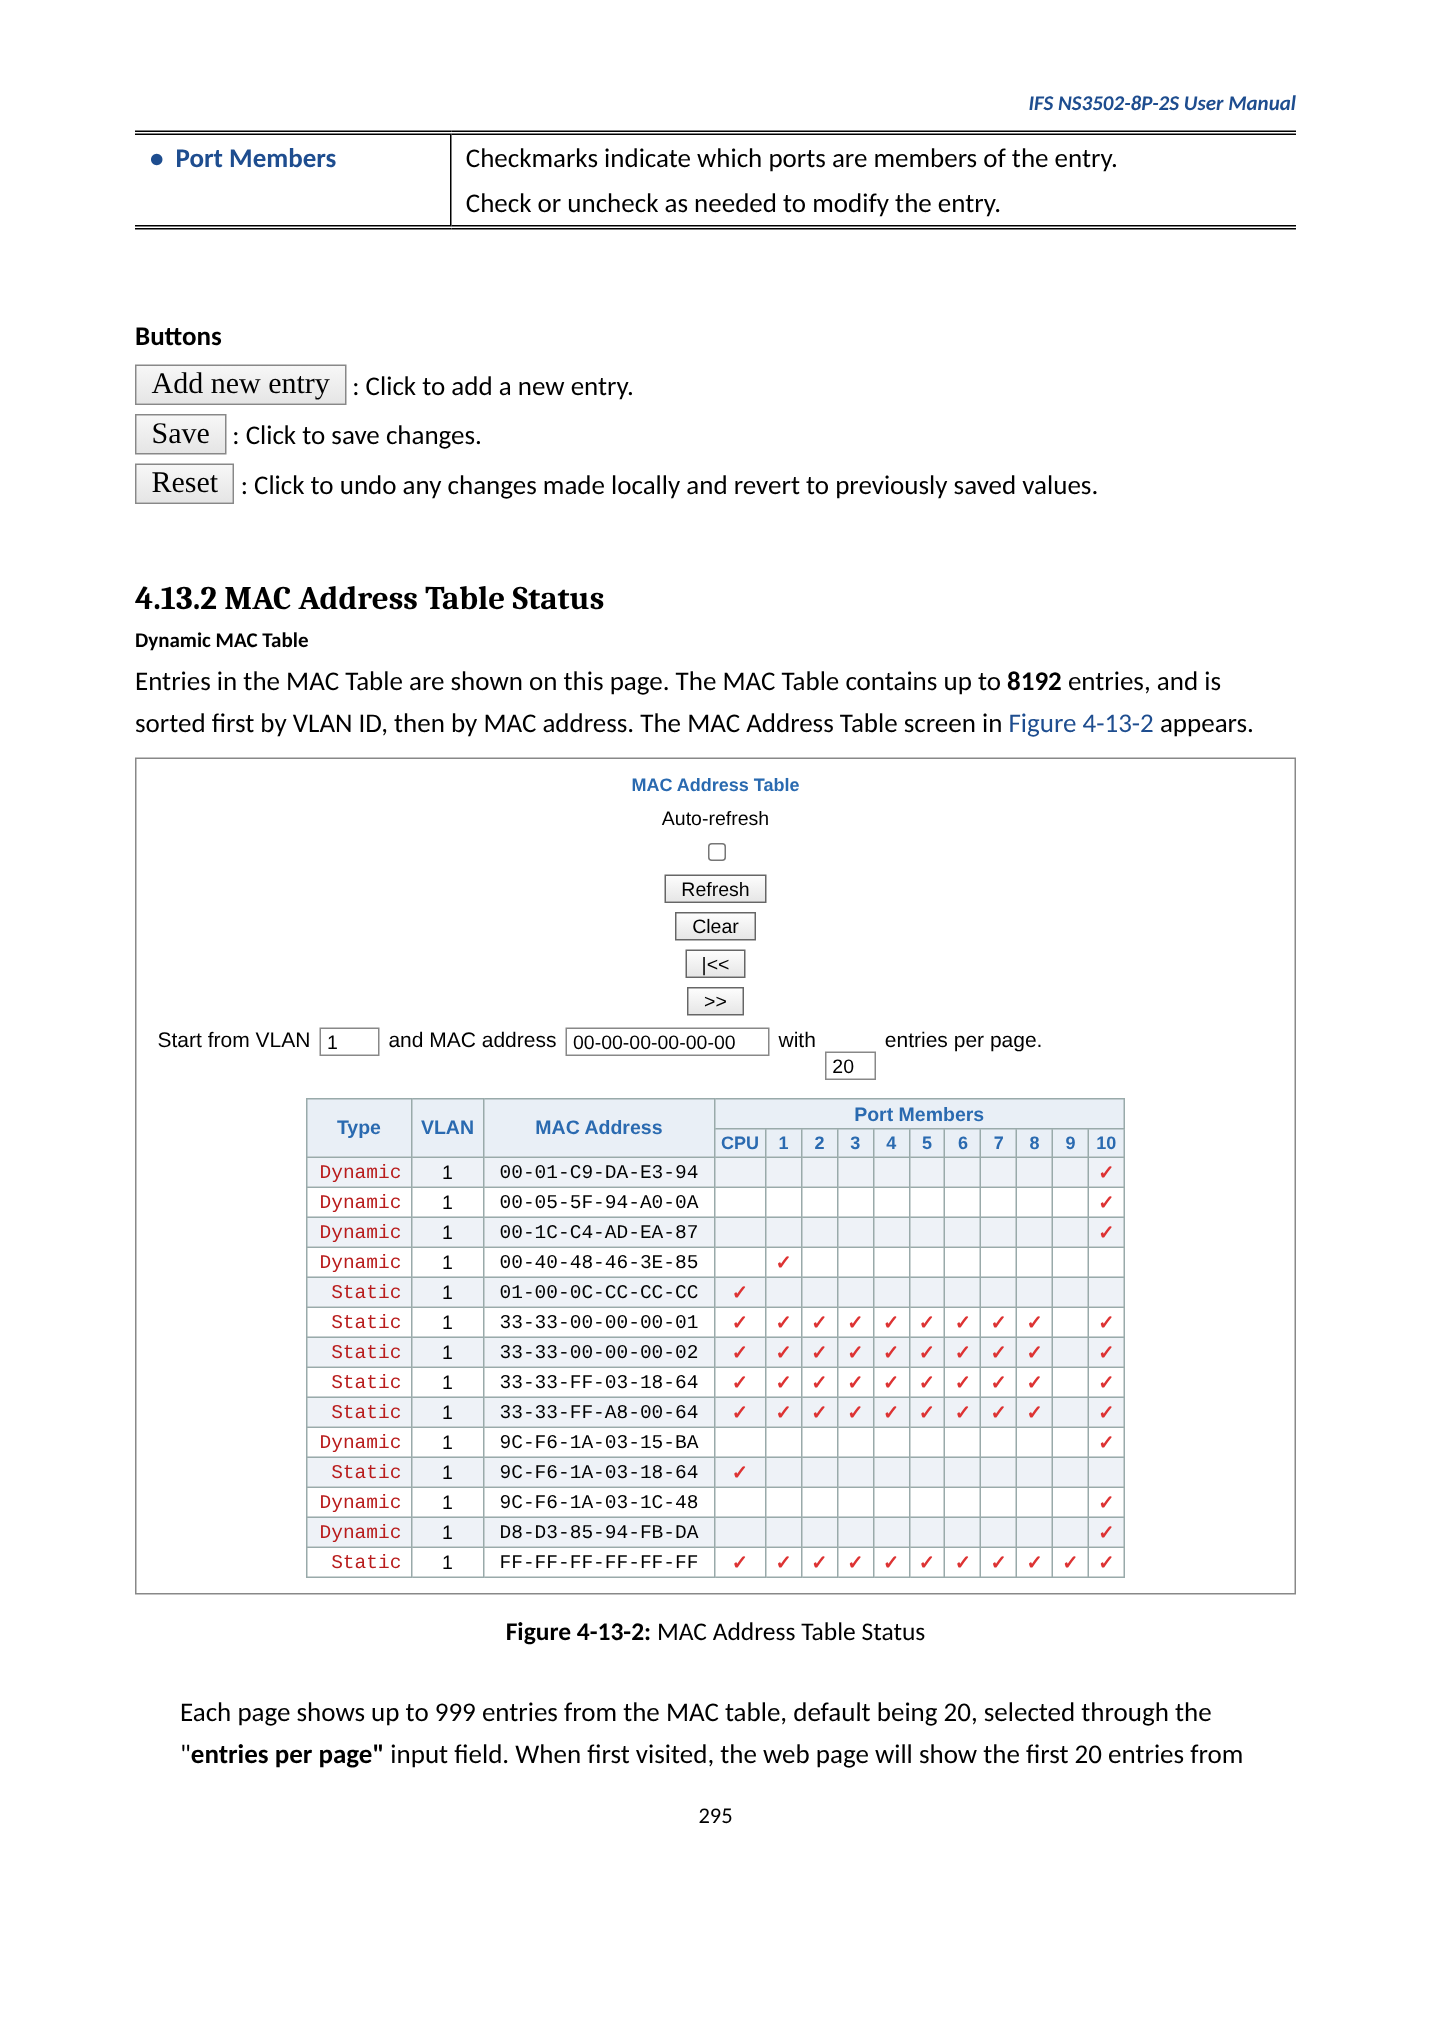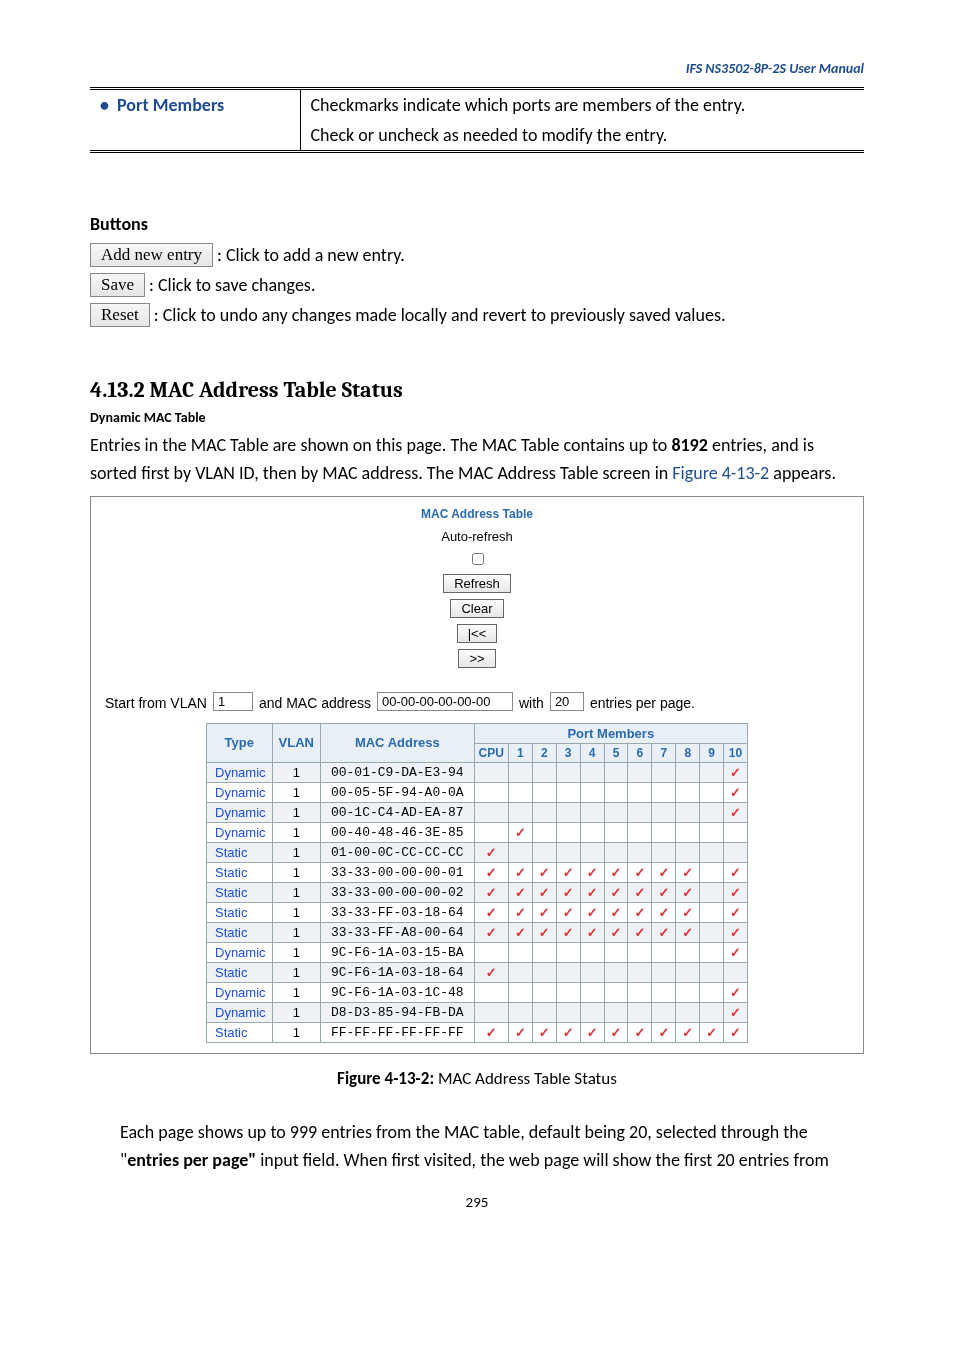--- a/index.html
+++ b/index.html
@@ -36,21 +36,21 @@
   .def-table td.sep { border-left: 1px solid #000; }
   .bullet { color: #1e4d8f; font-weight: bold; margin-right: 4px; }
 
   h4.buttons-title { font-size: 18px; margin: 60px 0 8px 0; }
   .btn-line { font-size: 18px; margin: 6px 0; display:flex; align-items:center; flex-wrap:wrap; gap:4px;}
   .btn-like {
     display: inline-block;
     border: 1px solid #888;
     background: linear-gradient(#f7f7f7,#e5e5e5);
     font-family: "Times New Roman", serif;
-    font-size: 17px;
+    font-size: 20px;
     padding: 1px 10px;
   }
 
   h3.section-title {
     font-family: Cambria, Georgia, serif;
     font-weight: bold;
     font-size: 22px;
     color: #000;
     margin: 50px 0 6px 0;
   }
@@ -83,21 +83,21 @@
   .ctrl-btn {
     border: 1.5px solid #666;
     background: linear-gradient(#fdfdfd,#e6e6e6);
     font-size: 13px;
     padding: 1px 10px;
     font-family: Arial, sans-serif;
   }
   .controls-row2 {
     display: flex;
     justify-content: flex-start;
-    align-items: flex-end;
+    align-items: flex-start;
     gap: 6px;
     font-family: Arial, sans-serif;
     font-size: 14px;
     margin-bottom: 12px;
     padding-left: 2px;
   }
   .txt-input {
     border: 1px solid #888;
     font-size: 13px;
     padding: 1px 4px;
@@ -123,21 +123,21 @@
   table.mac-table thead th {
     background: #e9eff6;
     color: #2a6ab0;
     font-weight: bold;
   }
   table.mac-table thead th.group {
     background: #e9eff6;
   }
   table.mac-table thead tr.header2 th { font-size: 12px; padding: 2px 4px;}
   table.mac-table tbody tr.alt { background: #eef2f7; }
-  table.mac-table td.type { text-align: left; padding-left: 8px; color:#1d4ed8; }
+  table.mac-table td.type { text-align: right; padding-left: 8px; color:#b91c1c;font-family:Liberation Mono, monospace; }
   table.mac-table td.vlan { text-align: center; }
   table.mac-table td.macaddr {
     font-family: "Courier New", monospace;
     text-align: left;
     padding: 2px 10px;
     white-space: nowrap;
   }
   .check { color: #d33; font-weight: bold; }
   table.mac-table td.port { width: 22px; }
 

